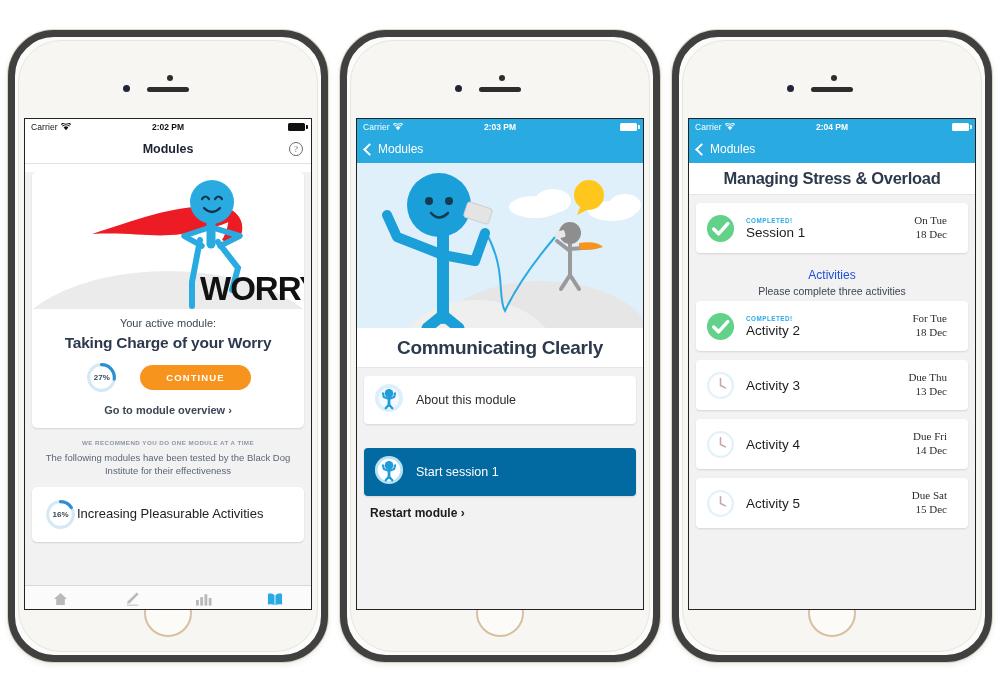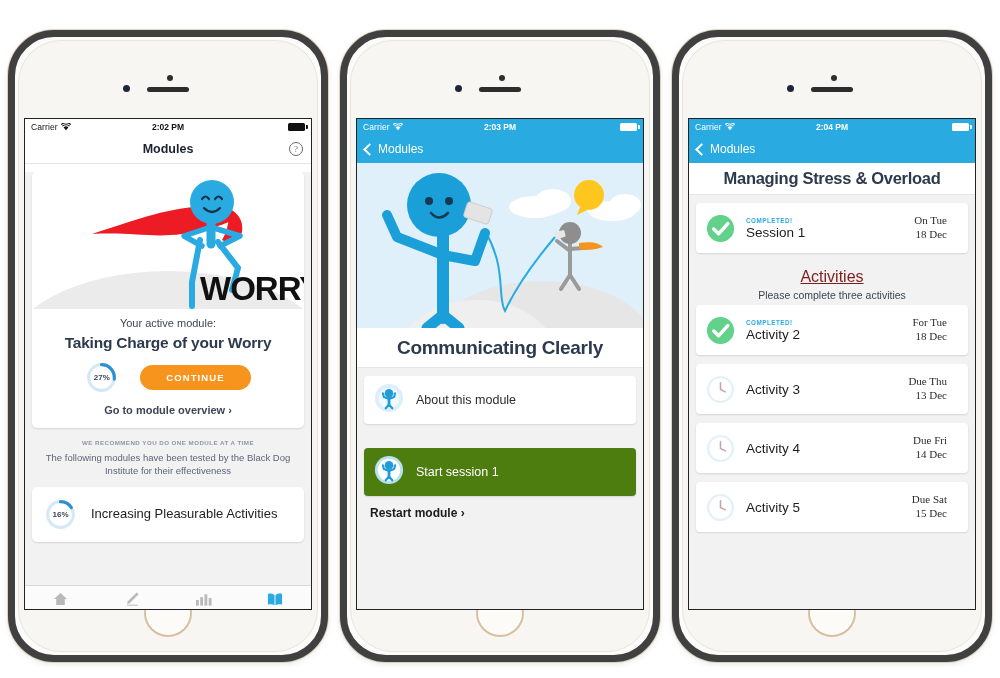--- a/index.html
+++ b/index.html
@@ -148,21 +148,21 @@
   .recommend {
     text-align: center; font-size: 6.2px; font-weight: bold;
     color: #8d97a5; letter-spacing: .45px; margin-top: 11px;
   }
   .tested {
     text-align: center; font-size: 9.5px; color: #5a6577;
     line-height: 1.35; margin: 6px 16px 0;
   }
   .module-card {
     margin: 9px 7px 0; padding: 11px 12px; display: flex;
-    align-items: center; gap: 14px; border-radius: 5px; text-align: center;
+    align-items: center; border-radius: 5px; text-align: center;
   }
   .module-name { font-size: 13px; color: #222; line-height: 1.35; }
   .tabbar {
     position: absolute; left: 0; right: 0; bottom: 0; height: 34px;
     background: #fbfbfb; border-top: 1px solid #d8d8d8;
     display: flex; align-items: center;
   }
   .tab {
     flex: 1; display: flex; flex-direction: column; align-items: center;
     gap: 2px; cursor: pointer;
@@ -179,21 +179,21 @@
     height: 40px; background: #fff; display: flex; align-items: center;
     justify-content: center; border-bottom: 1px solid #e6e6e6;
   }
   .s2-title { font-size: 19px; font-weight: bold; color: #2d3a4d; letter-spacing: -.3px; }
   .s2-body { background: #f2f2f2; height: 242px; padding-top: 8px; }
   .row-card {
     margin: 0 7px 10px; height: 48px; background: #fff; border-radius: 4px;
     display: flex; align-items: center; gap: 12px; padding-left: 10px;
     box-shadow: 0 1px 2px rgba(0,0,0,.12); cursor: pointer;
   }
-  .row-card.sel { background: #4d7c0f; box-shadow: 0 1px 2px rgba(0,0,0,.12); margin-top: 24px; }
+  .row-card.sel { background: #0369a1; box-shadow: 0 1px 2px rgba(0,0,0,.12); margin-top: 24px; }
   .row-label { font-size: 12.5px; color: #2b2b2b; }
   .row-card.sel .row-label { color: #fff; }
   .restart {
     margin: 7px 0 0 13px; font-size: 12px; font-weight: bold; color: #1b1b1b;
     cursor: pointer;
   }
 
   
   .s3-title-wrap {
     height: 32px; background: #fff; display: flex; align-items: center;
@@ -213,21 +213,21 @@
     font-size: 6.3px; font-weight: bold; color: #29abe2;
     letter-spacing: .5px; margin-bottom: 1px;
   }
   .item-name { font-size: 13.5px; color: #1d1d1d; }
   .item.sel .item-name { color: #fff; }
   .item-due {
     text-align: right; font-size: 11px; color: #2b2b2b; line-height: 1.25; font-family: Liberation Serif, serif;
   }
   .item.sel .item-due { color: #fff; }
   .activities-head { text-align: center; padding: 6px 0 4px; }
-  .activities-title { font-size: 16px; color: #7f1d1d; text-decoration: underline; }
+  .activities-title { font-size: 12px; color: #1d4ed8; }
   .activities-sub { font-size: 10.5px; color: #3c4654; margin-top: 3px; }
 </style>
 </head>
 <body>
 
 <div class="stage">
 
   <div class="phone p1">
     <div class="phone-inner"></div>
     <div class="sensor"></div>

